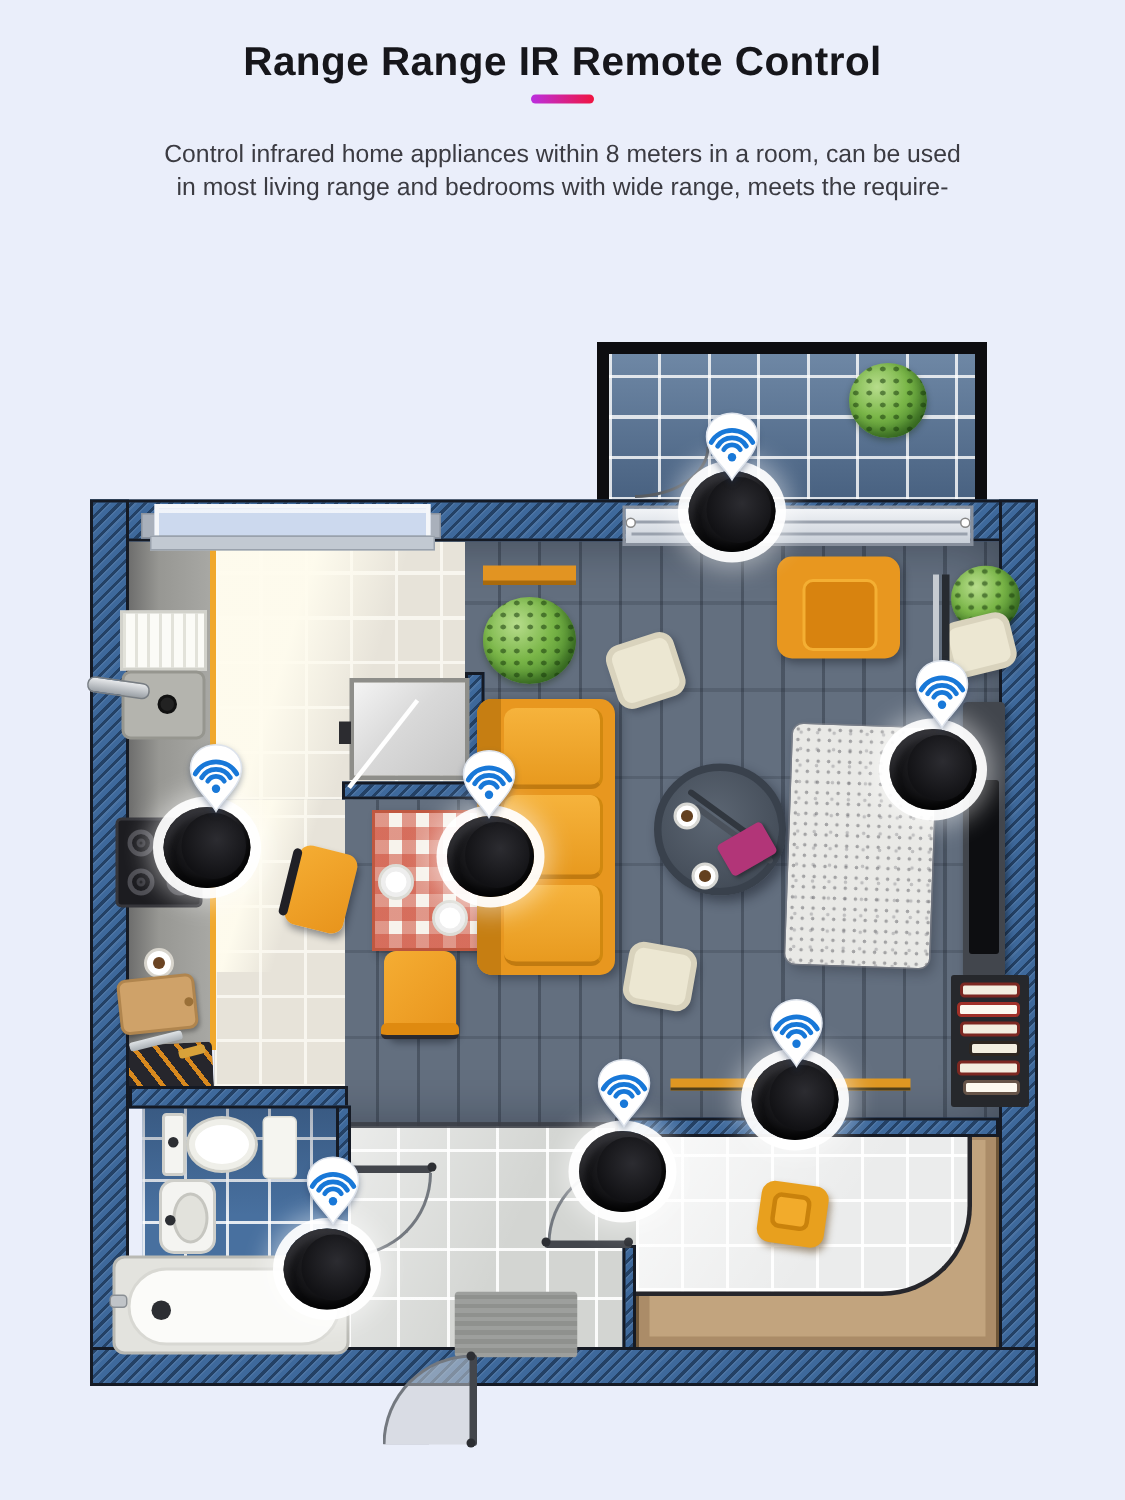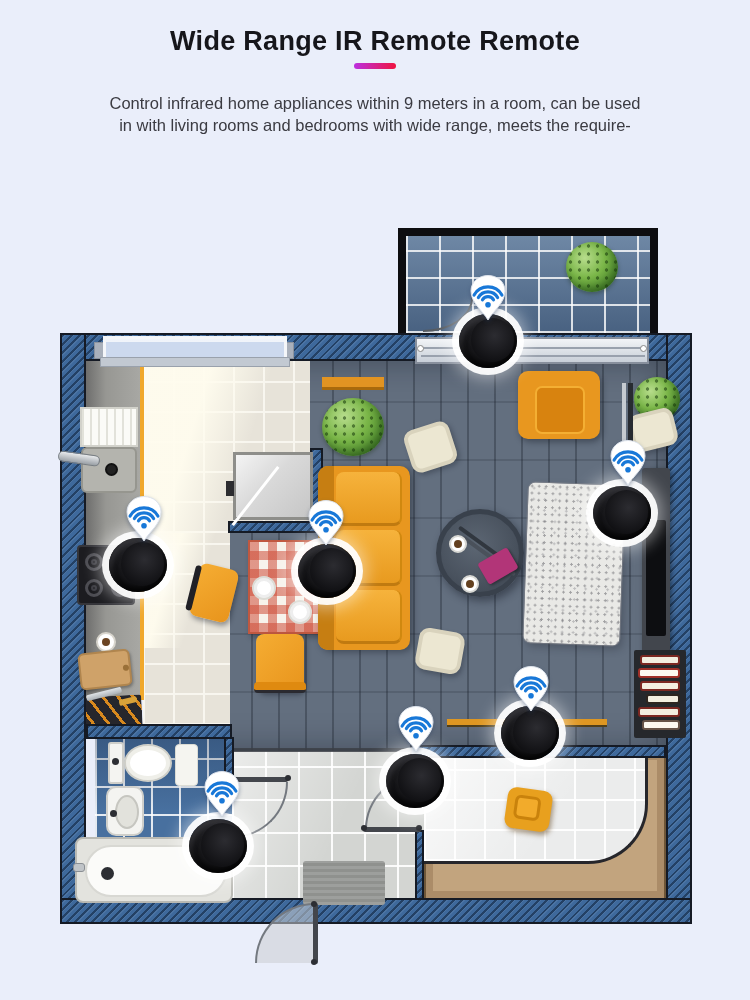--- a/index.html
+++ b/index.html
@@ -131,25 +131,25 @@
         box-shadow:0 0 0 7px rgba(255,255,255,.92),0 0 16px 11px rgba(255,255,255,.45),
                    inset -4px -5px 8px rgba(0,0,0,.85),inset 3px 4px 5px rgba(90,90,98,.45)}
   .device::after{content:"";position:absolute;left:20%;top:8%;width:74%;height:80%;border-radius:50%;
         background:radial-gradient(circle at 55% 40%,#2c2c31,#111114 72%)}
   .wifi-pin{position:absolute;width:40px;height:48px;
         filter:drop-shadow(0 2px 2px rgba(40,60,95,.4))}
 </style>
 </head>
 <body>
 
-<div class="title">Wide Range IR Remote Remote</div>
+<div class="title">Range Range IR Remote Control</div>
 <div class="accent abs" id="accent-bar" style="left: 354px; top: 63px; width: 42px; height: 6px; --g1: #bb2fe0; --g2: #f01440;"></div>
 <div class="desc">
-  <span>Control infrared home appliances within 9 meters in a room, can be used</span>
-  <span>in with living rooms and bedrooms with wide range, meets the require-</span>
+  <span>Control infrared home appliances within 8 meters in a room, can be used</span>
+  <span>in most living range and bedrooms with wide range, meets the require-</span>
 </div>
 
 <div class="abs balcony" style="left:398px;top:228px;width:260px;height:113px"></div>
 <div class="abs plant" style="left:566px;top:242px;width:52px;height:50px"></div>
 
 <div class="abs planks" style="left:143px;top:361px;width:523px;height:390px"></div>
 <div class="abs ktile" style="left:143px;top:361px;width:167px;height:172px">
   <div class="abs beam" style="left:0;top:0;width:100%;height:100%"></div>
 </div>
 <div class="abs ktile" style="left:143px;top:533px;width:87px;height:192px">

